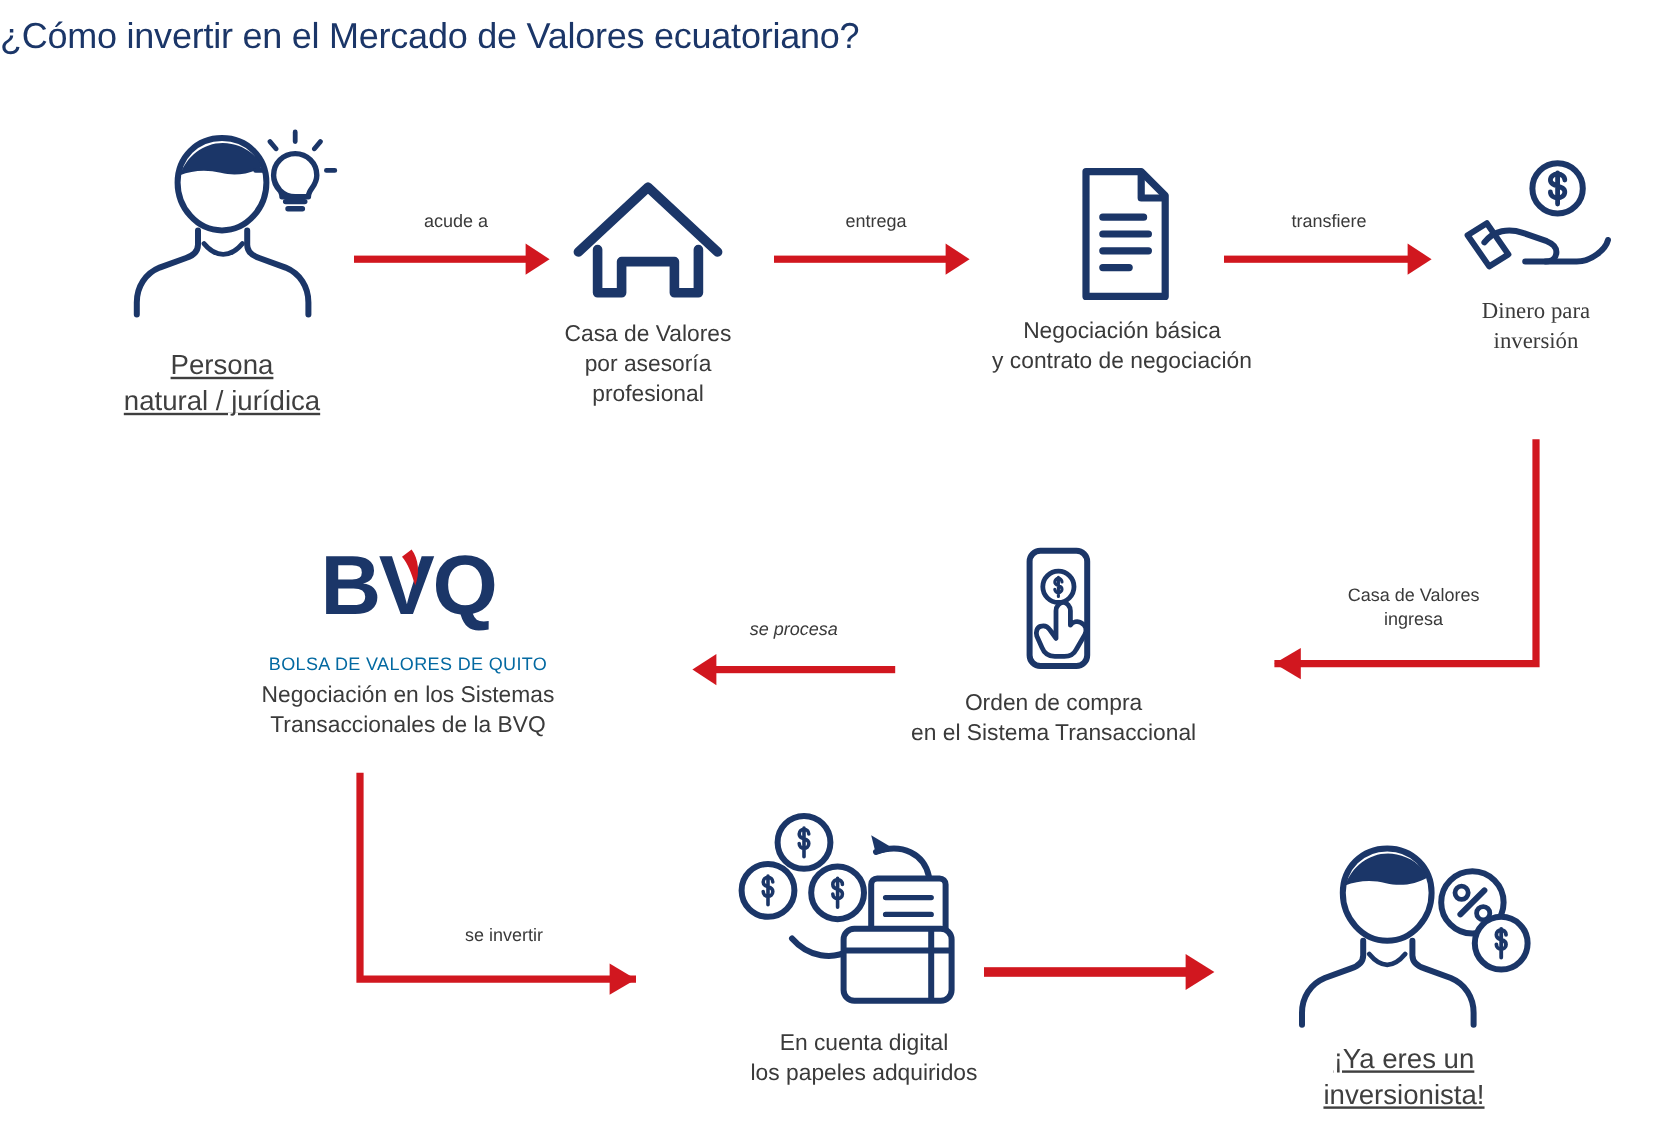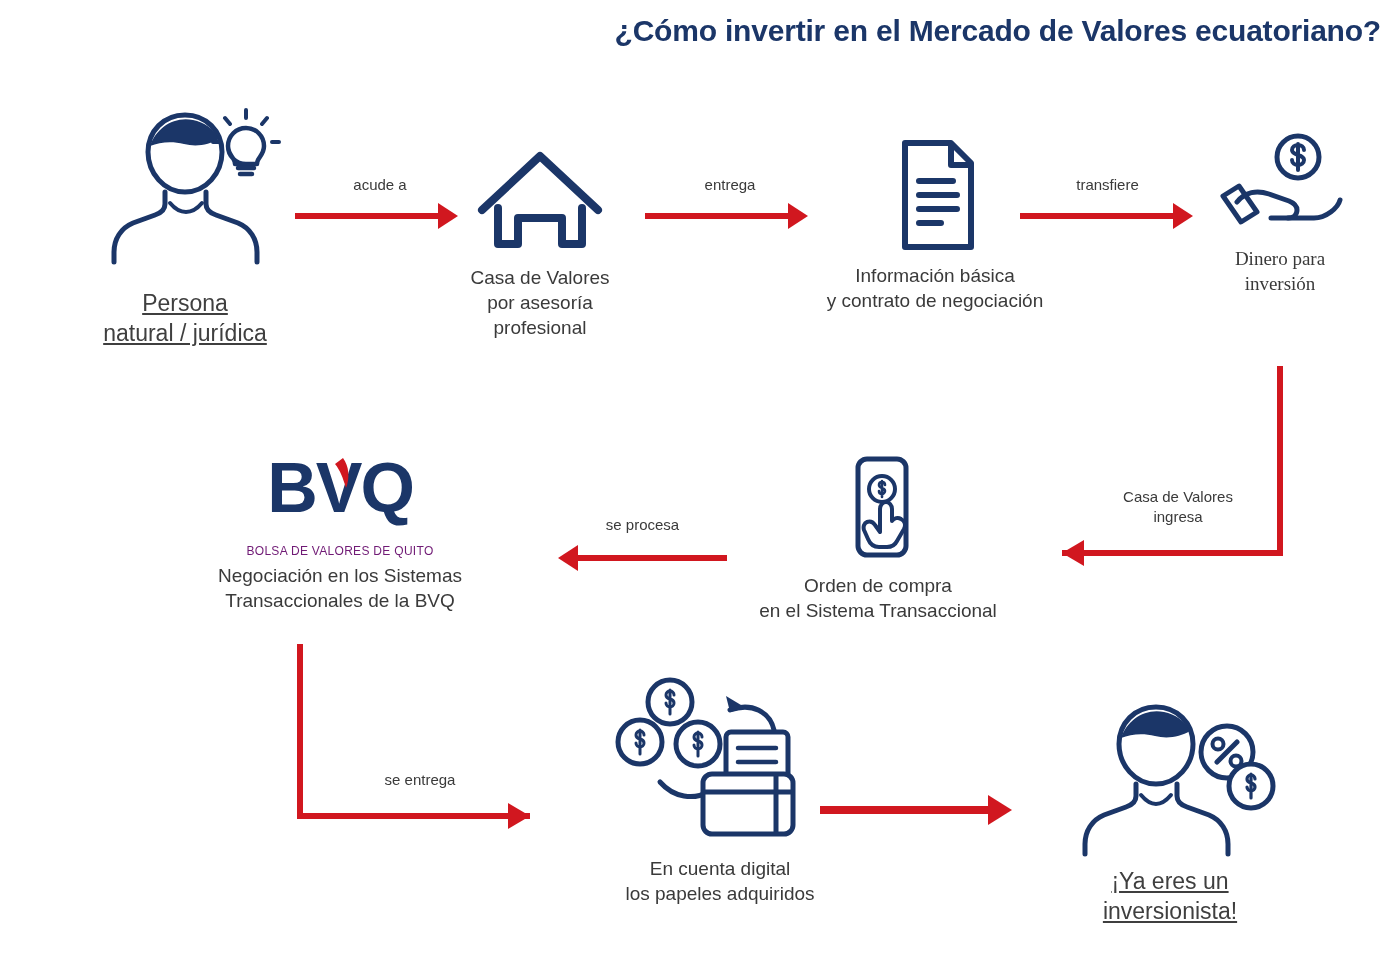--- a/index.html
+++ b/index.html
@@ -22,23 +22,23 @@
     width: 1381px;
     height: 955px;
   }
   .abs { position: absolute; }
 
   
   #title {
     left: 0;
     top: 14px;
     width: 1381px;
-    text-align: right;
+    text-align: left;
     font-size: 30px;
-    font-weight: bold;
+    font-weight: normal;
     color: #1b3668;
     letter-spacing: -0.2px;
   }
 
   
   .caption {
     text-align: center;
     color: #3a3a3a;
     font-size: 19px;
     line-height: 1.32;
@@ -71,23 +71,23 @@
   .arrow-head-l {
     width: 0; height: 0;
     border-top: 13px solid transparent;
     border-bottom: 13px solid transparent;
     border-right: 20px solid #d1171f;
   }
   .icon-wrap { display:block; }
 
   
   #bvq-sub {
-    font-size: 12px;
+    font-size: 15px;
     letter-spacing: 0.3px;
-    color: #701a75;
+    color: #0369a1;
     text-align: center;
     font-family: "Liberation Sans", sans-serif;
   }
 </style>
 </head>
 <body>
 
 <div id="canvas">
 
   <div class="abs" id="title">¿Cómo invertir en el Mercado de Valores ecuatoriano?</div>
@@ -144,21 +144,21 @@
   <div class="abs" style="left:790px; top:135px; width:290px;">
     <div style="display:flex; justify-content:center;">
       <span class="icon-wrap">
         <svg width="120" height="120" viewBox="0 0 120 120" fill="none" xmlns="http://www.w3.org/2000/svg">
           <path d="M30 8h46l20 20v84H30z" stroke="#1b3668" stroke-width="6" stroke-linejoin="round" fill="none"></path>
           <path d="M76 8v22h20" stroke="#1b3668" stroke-width="6" stroke-linejoin="round" fill="none"></path>
           <path d="M44 46h34M44 60h38M44 74h38M44 88h22" stroke="#1b3668" stroke-width="6" stroke-linecap="round"></path>
         </svg>
       </span>
     </div>
-    <div class="caption" style="margin-top:4px;">Información básica
+    <div class="caption" style="margin-top:4px;">Negociación básica
 y contrato de negociación</div>
   </div>
 
   <div class="abs" style="left:1010px; top:175px; width:195px;">
     <div class="edge-label">transfiere</div>
     <div style="position:relative; height:26px; margin-top:8px;">
       <div class="abs arrow-h" style="left:10px; top:10px; width:155px;"></div>
       <div class="abs arrow-head-r" style="left:163px; top:0;"></div>
     </div>
   </div>
@@ -199,21 +199,21 @@
           <path d="M49 26v16M52 30c0-2-1.5-3-3-3s-3 1-3 3 1.5 2.5 3 3 3 1.5 3 3-1.5 3-3 3-3-1-3-3" stroke="#1b3668" stroke-width="2.6" stroke-linecap="round" fill="none"></path>
           <path d="M37 84h16" stroke="#1b3668" stroke-width="4" stroke-linecap="round"></path>
           <path d="M47 54c0-4 3-7 6-7s6 3 6 7v12c2-3 6-4 9-2 4 2 5 6 3 10l-7 12c-2 4-6 6-10 6h-8c-5 0-9-3-11-8l-4-9c-1-3 0-7 3-8 3-1 6 0 8 3l5 7V54z" fill="#ffffff" stroke="#1b3668" stroke-width="4" stroke-linejoin="round"></path>
         </svg>
       </span>
     </div>
     <div class="caption" style="margin-top:6px;text-align:center;">Orden de compra
 en el  Sistema Transaccional</div>
   </div>
 
-  <div class="abs" style="left:555px; top:515px; width:175px;">
+  <div class="abs" style="left:574px; top:515px; width:175px;font-style:italic;">
     <div class="edge-label">se procesa</div>
     <div style="position:relative; height:26px; margin-top:10px;">
       <div class="abs arrow-h" style="left:22px; top:10px; width:150px;"></div>
       <div class="abs arrow-head-l" style="left:3px; top:0;"></div>
     </div>
   </div>
 
   <div class="abs" style="left:170px; top:450px; width:340px;">
     <div style="display:flex; justify-content:center;">
       <span class="icon-wrap">
@@ -228,21 +228,21 @@
 Transaccionales de la BVQ</div>
   </div>
 
   <div class="abs" style="left:280px; top:640px; width:290px; height:200px;">
     <svg width="290" height="200" viewBox="0 0 290 200" fill="none" xmlns="http://www.w3.org/2000/svg">
       <path d="M20 4v172h230" stroke="#d1171f" stroke-width="6" fill="none"></path>
       <path d="M250 176l-22-13v26z" fill="#d1171f"></path>
     </svg>
   </div>
   <div class="abs" style="left:330px; top:770px; width:180px;">
-    <div class="edge-label">se entrega</div>
+    <div class="edge-label">se invertir</div>
   </div>
 
   <div class="abs" style="left:565px; top:670px; width:310px;">
     <div style="display:flex; justify-content:center;">
       <span class="icon-wrap">
         <svg width="240" height="180" viewBox="0 0 240 180" fill="none" xmlns="http://www.w3.org/2000/svg">
 
           <circle cx="70" cy="32" r="22" stroke="#1b3668" stroke-width="5" fill="none"></circle>
           <path d="M70 20v24M74 25c0-2.5-2-4-4-4s-4 1.5-4 4 2 3.5 4 4 4 1.5 4 4-2 4-4 4-4-1.5-4-4" stroke="#1b3668" stroke-width="3" stroke-linecap="round" fill="none"></path>
           <circle cx="40" cy="72" r="22" stroke="#1b3668" stroke-width="5" fill="none"></circle>

